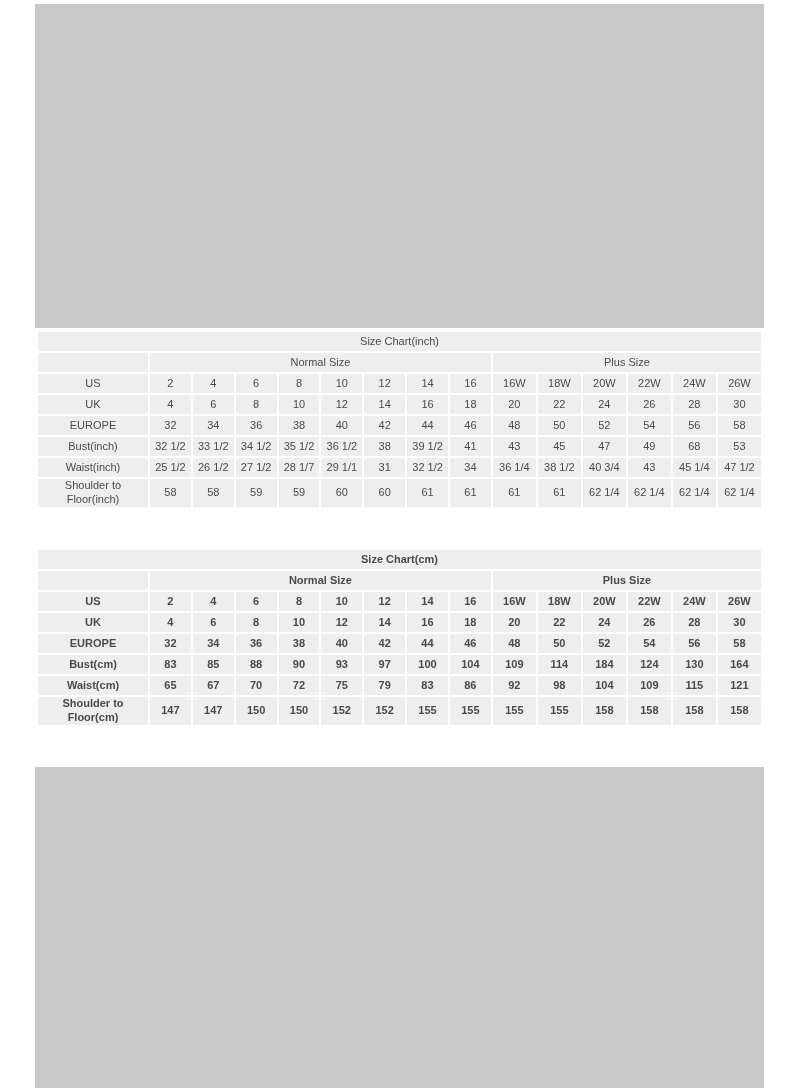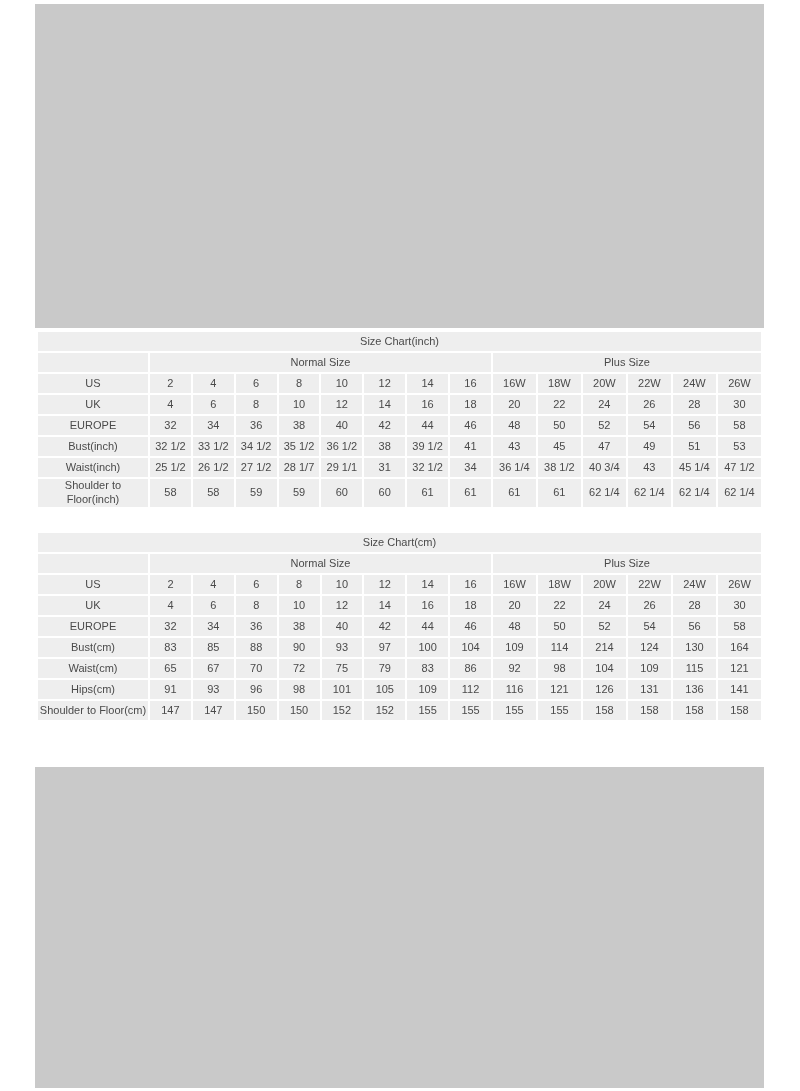--- a/index.html
+++ b/index.html
@@ -27,21 +27,21 @@
   table.size-chart {
     position: absolute;
     left: 36px;
     width: 727px;
     border-collapse: separate;
     border-spacing: 2px;
     background: #ffffff;
     table-layout: fixed;
   }
   #table-inch { top: 330px; }
-  #table-cm   { top: 531px; }
+  #table-cm   { top: 548px; font-weight: bold; }
 
   table.size-chart td {
     font-size: 11px;
     color: #4a4a4a;
     text-align: center;
     vertical-align: middle;
     background: #eeeeee;
     height: 19px;
     padding: 0 1px;
     line-height: 1.25;
@@ -155,21 +155,21 @@
           <td class="data-cell">34 1/2</td>
           <td class="data-cell">35 1/2</td>
           <td class="data-cell">36 1/2</td>
           <td class="data-cell">38</td>
           <td class="data-cell">39 1/2</td>
           <td class="data-cell">41</td>
           <td class="data-cell">43</td>
           <td class="data-cell">45</td>
           <td class="data-cell">47</td>
           <td class="data-cell">49</td>
-          <td class="data-cell">51</td>
+          <td class="data-cell">68</td>
           <td class="data-cell">53</td>
         </tr>
         <tr>
           <td class="label-cell">Waist(inch)</td>
           <td class="data-cell">25 1/2</td>
           <td class="data-cell">26 1/2</td>
           <td class="data-cell">27 1/2</td>
           <td class="data-cell">28 1/7</td>
           <td class="data-cell">29 1/1</td>
           <td class="data-cell">31</td>
@@ -285,21 +285,21 @@
           <td class="data-cell">83</td>
           <td class="data-cell">85</td>
           <td class="data-cell">88</td>
           <td class="data-cell">90</td>
           <td class="data-cell">93</td>
           <td class="data-cell">97</td>
           <td class="data-cell">100</td>
           <td class="data-cell">104</td>
           <td class="data-cell">109</td>
           <td class="data-cell">114</td>
-          <td class="data-cell">214</td>
+          <td class="data-cell">184</td>
           <td class="data-cell">124</td>
           <td class="data-cell">130</td>
           <td class="data-cell">164</td>
         </tr>
         <tr>
           <td class="label-cell">Waist(cm)</td>
           <td class="data-cell">65</td>
           <td class="data-cell">67</td>
           <td class="data-cell">70</td>
           <td class="data-cell">72</td>
@@ -308,37 +308,20 @@
           <td class="data-cell">83</td>
           <td class="data-cell">86</td>
           <td class="data-cell">92</td>
           <td class="data-cell">98</td>
           <td class="data-cell">104</td>
           <td class="data-cell">109</td>
           <td class="data-cell">115</td>
           <td class="data-cell">121</td>
         </tr>
         <tr>
-          <td class="label-cell">Hips(cm)</td>
-          <td class="data-cell">91</td>
-          <td class="data-cell">93</td>
-          <td class="data-cell">96</td>
-          <td class="data-cell">98</td>
-          <td class="data-cell">101</td>
-          <td class="data-cell">105</td>
-          <td class="data-cell">109</td>
-          <td class="data-cell">112</td>
-          <td class="data-cell">116</td>
-          <td class="data-cell">121</td>
-          <td class="data-cell">126</td>
-          <td class="data-cell">131</td>
-          <td class="data-cell">136</td>
-          <td class="data-cell">141</td>
-        </tr>
-        <tr>
           <td class="label-cell">Shoulder to Floor(cm)</td>
           <td class="data-cell">147</td>
           <td class="data-cell">147</td>
           <td class="data-cell">150</td>
           <td class="data-cell">150</td>
           <td class="data-cell">152</td>
           <td class="data-cell">152</td>
           <td class="data-cell">155</td>
           <td class="data-cell">155</td>
           <td class="data-cell">155</td>

